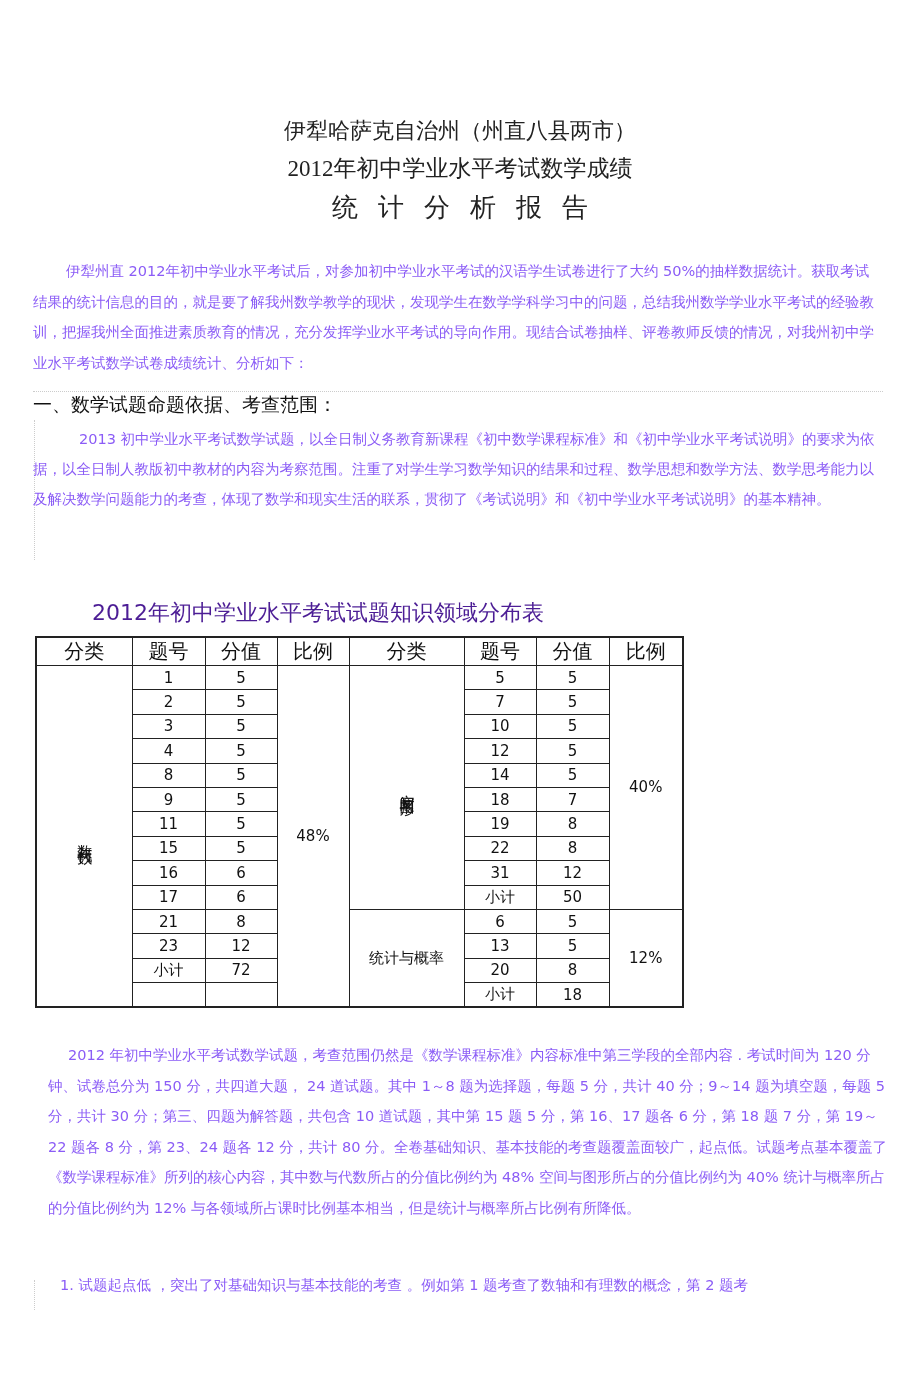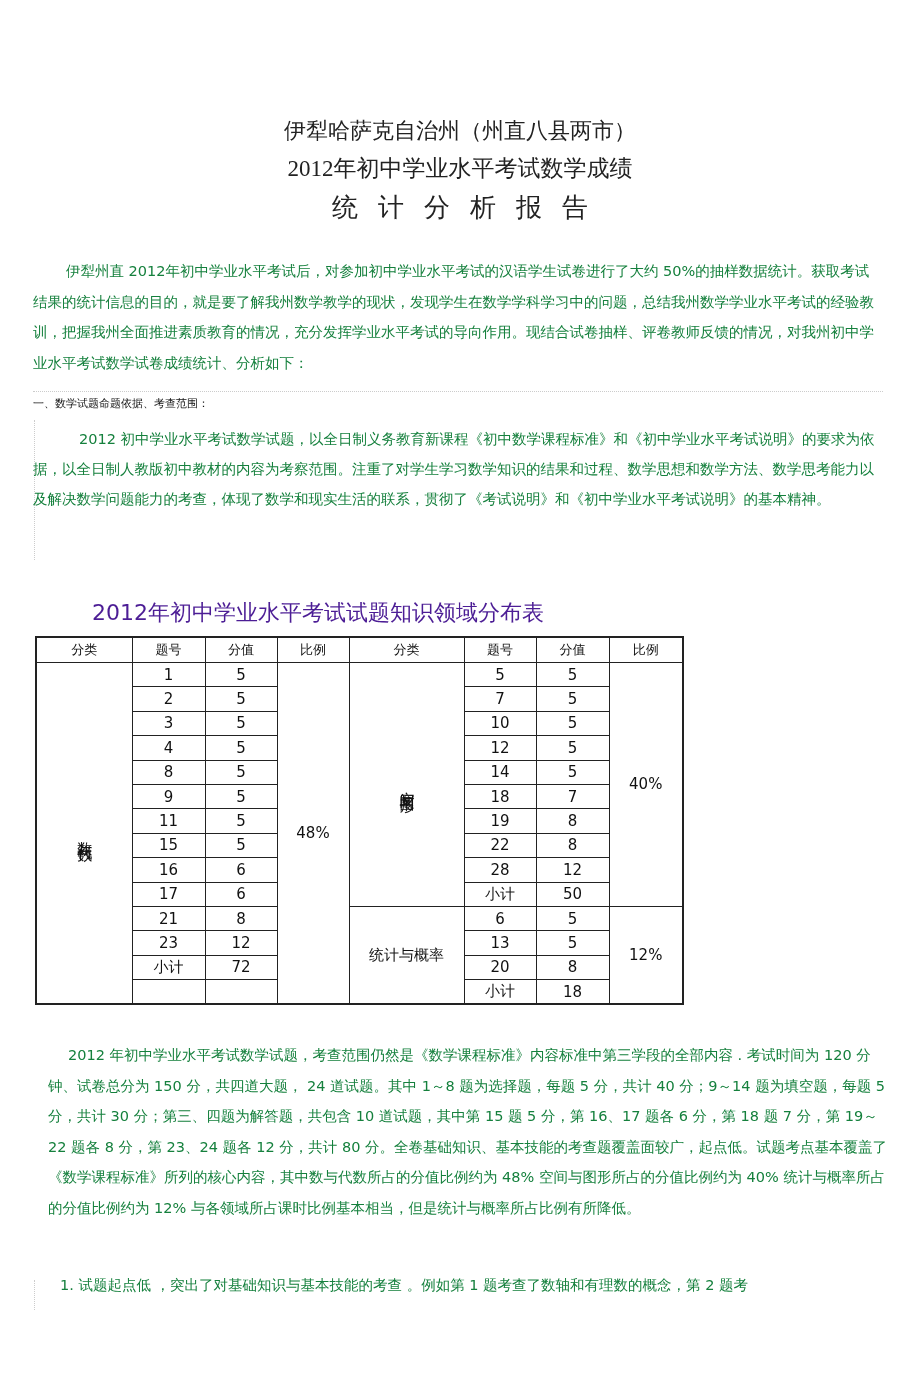--- a/index.html
+++ b/index.html
@@ -2,47 +2,47 @@
 <html><head>
 <meta charset="utf-8">
 <style>
   html, body { margin:0; padding:0; background:#fff; }
   body { width:920px; height:1389px; position:relative; overflow:hidden;
          font-family:"DejaVu Sans", "Liberation Sans", sans-serif; color:#111; }
   .title { position:absolute; left:0; width:920px; text-align:center; color:#222; }
   .t1 { top:116px; font-size:22px; }
   .t2 { top:153px; font-size:23px;font-family:Liberation Serif, serif; }
   .t3 { top:190px; font-size:26px; letter-spacing:20px; padding-left:20px; box-sizing:border-box; }
-  .para { position:absolute; left:33px; width:850px; font-size:14.5px; line-height:30.5px; color:#15803d; }
+  .para { position:absolute; left:33px; width:850px; font-size:14.5px; line-height:30.5px; color:#8b5cf6; }
   .p1 { top:256px; text-indent:33px; }
   .dots { position:absolute; left:33px; width:850px; top:391px; border-top:1px dotted #ccc; }
-  .h1 { position:absolute; left:33px; top:393px; font-size:11px; line-height:22px; }
+  .h1 { position:absolute; left:33px; top:393px; font-size:19px; line-height:22px; }
   .p2 { top:424px; text-indent:46px; line-height:30px; }
   .vline { position:absolute; left:34px; border-left:1px dotted #ccc; }
   .tbl-title { position:absolute; top:598px; left:92px; font-size:22px; color:#4c1d95; }
   table.dist { position:absolute; top:636px; left:35px; width:647px; border-collapse:collapse; table-layout:fixed; font-size:15px; }
   table.dist td, table.dist th { border:1px solid #222; text-align:center; padding:0; height:23.4px; font-weight:normal; color:#111; }
-  table.dist th { height:24px; font-size:13px; }
+  table.dist th { height:24px; font-size:20px; }
   table.dist { border:2px solid #222; }
   .vtext { writing-mode:vertical-rl; text-orientation:upright; letter-spacing:2px; font-size:15px; }
   .p3 { top:1040px; left:48px; width:843px; text-indent:20px; line-height:30.6px; }
   .p4 { top:1270px; left:40px; width:843px; text-indent:20px; line-height:30px; }
 </style>
 </head>
 <body>
 
 <div class="title t1">伊犁哈萨克自治州（州直八县两市）</div>
 <div class="title t2">2012年初中学业水平考试数学成绩</div>
 <div class="title t3">统计分析报告</div>
 
 <div class="para p1">伊犁州直 2012年初中学业水平考试后，对参加初中学业水平考试的汉语学生试卷进行了大约 50%的抽样数据统计。获取考试结果的统计信息的目的，就是要了解我州数学教学的现状，发现学生在数学学科学习中的问题，总结我州数学学业水平考试的经验教训，把握我州全面推进素质教育的情况，充分发挥学业水平考试的导向作用。现结合试卷抽样、评卷教师反馈的情况，对我州初中学业水平考试数学试卷成绩统计、分析如下：</div>
 <div class="dots"></div>
 <div class="h1">一、数学试题命题依据、考查范围：</div>
 <div class="vline" style="top:420px;height:140px;"></div>
-<div class="para p2">2012 初中学业水平考试数学试题，以全日制义务教育新课程《初中数学课程标准》和《初中学业水平考试说明》的要求为依据，以全日制人教版初中教材的内容为考察范围。注重了对学生学习数学知识的结果和过程、数学思想和数学方法、数学思考能力以及解决数学问题能力的考查，体现了数学和现实生活的联系，贯彻了《考试说明》和《初中学业水平考试说明》的基本精神。</div>
+<div class="para p2">2013 初中学业水平考试数学试题，以全日制义务教育新课程《初中数学课程标准》和《初中学业水平考试说明》的要求为依据，以全日制人教版初中教材的内容为考察范围。注重了对学生学习数学知识的结果和过程、数学思想和数学方法、数学思考能力以及解决数学问题能力的考查，体现了数学和现实生活的联系，贯彻了《考试说明》和《初中学业水平考试说明》的基本精神。</div>
 
 <div class="tbl-title">2012年初中学业水平考试试题知识领域分布表</div>
 
 <table class="dist">
   <colgroup>
     <col style="width:96px">
       <col style="width:73px">
       <col style="width:72px">
       <col style="width:72px">
     <col style="width:115px">
@@ -111,21 +111,21 @@
       </tr>
       <tr>
         <td>15</td>
         <td>5</td>
         <td>22</td>
         <td>8</td>
       </tr>
       <tr>
         <td>16</td>
         <td>6</td>
-        <td>28</td>
+        <td>31</td>
         <td>12</td>
       </tr>
       <tr>
         <td>17</td>
         <td>6</td>
         <td>小计</td>
         <td>50</td>
       </tr>
       <tr>
         <td>21</td>

